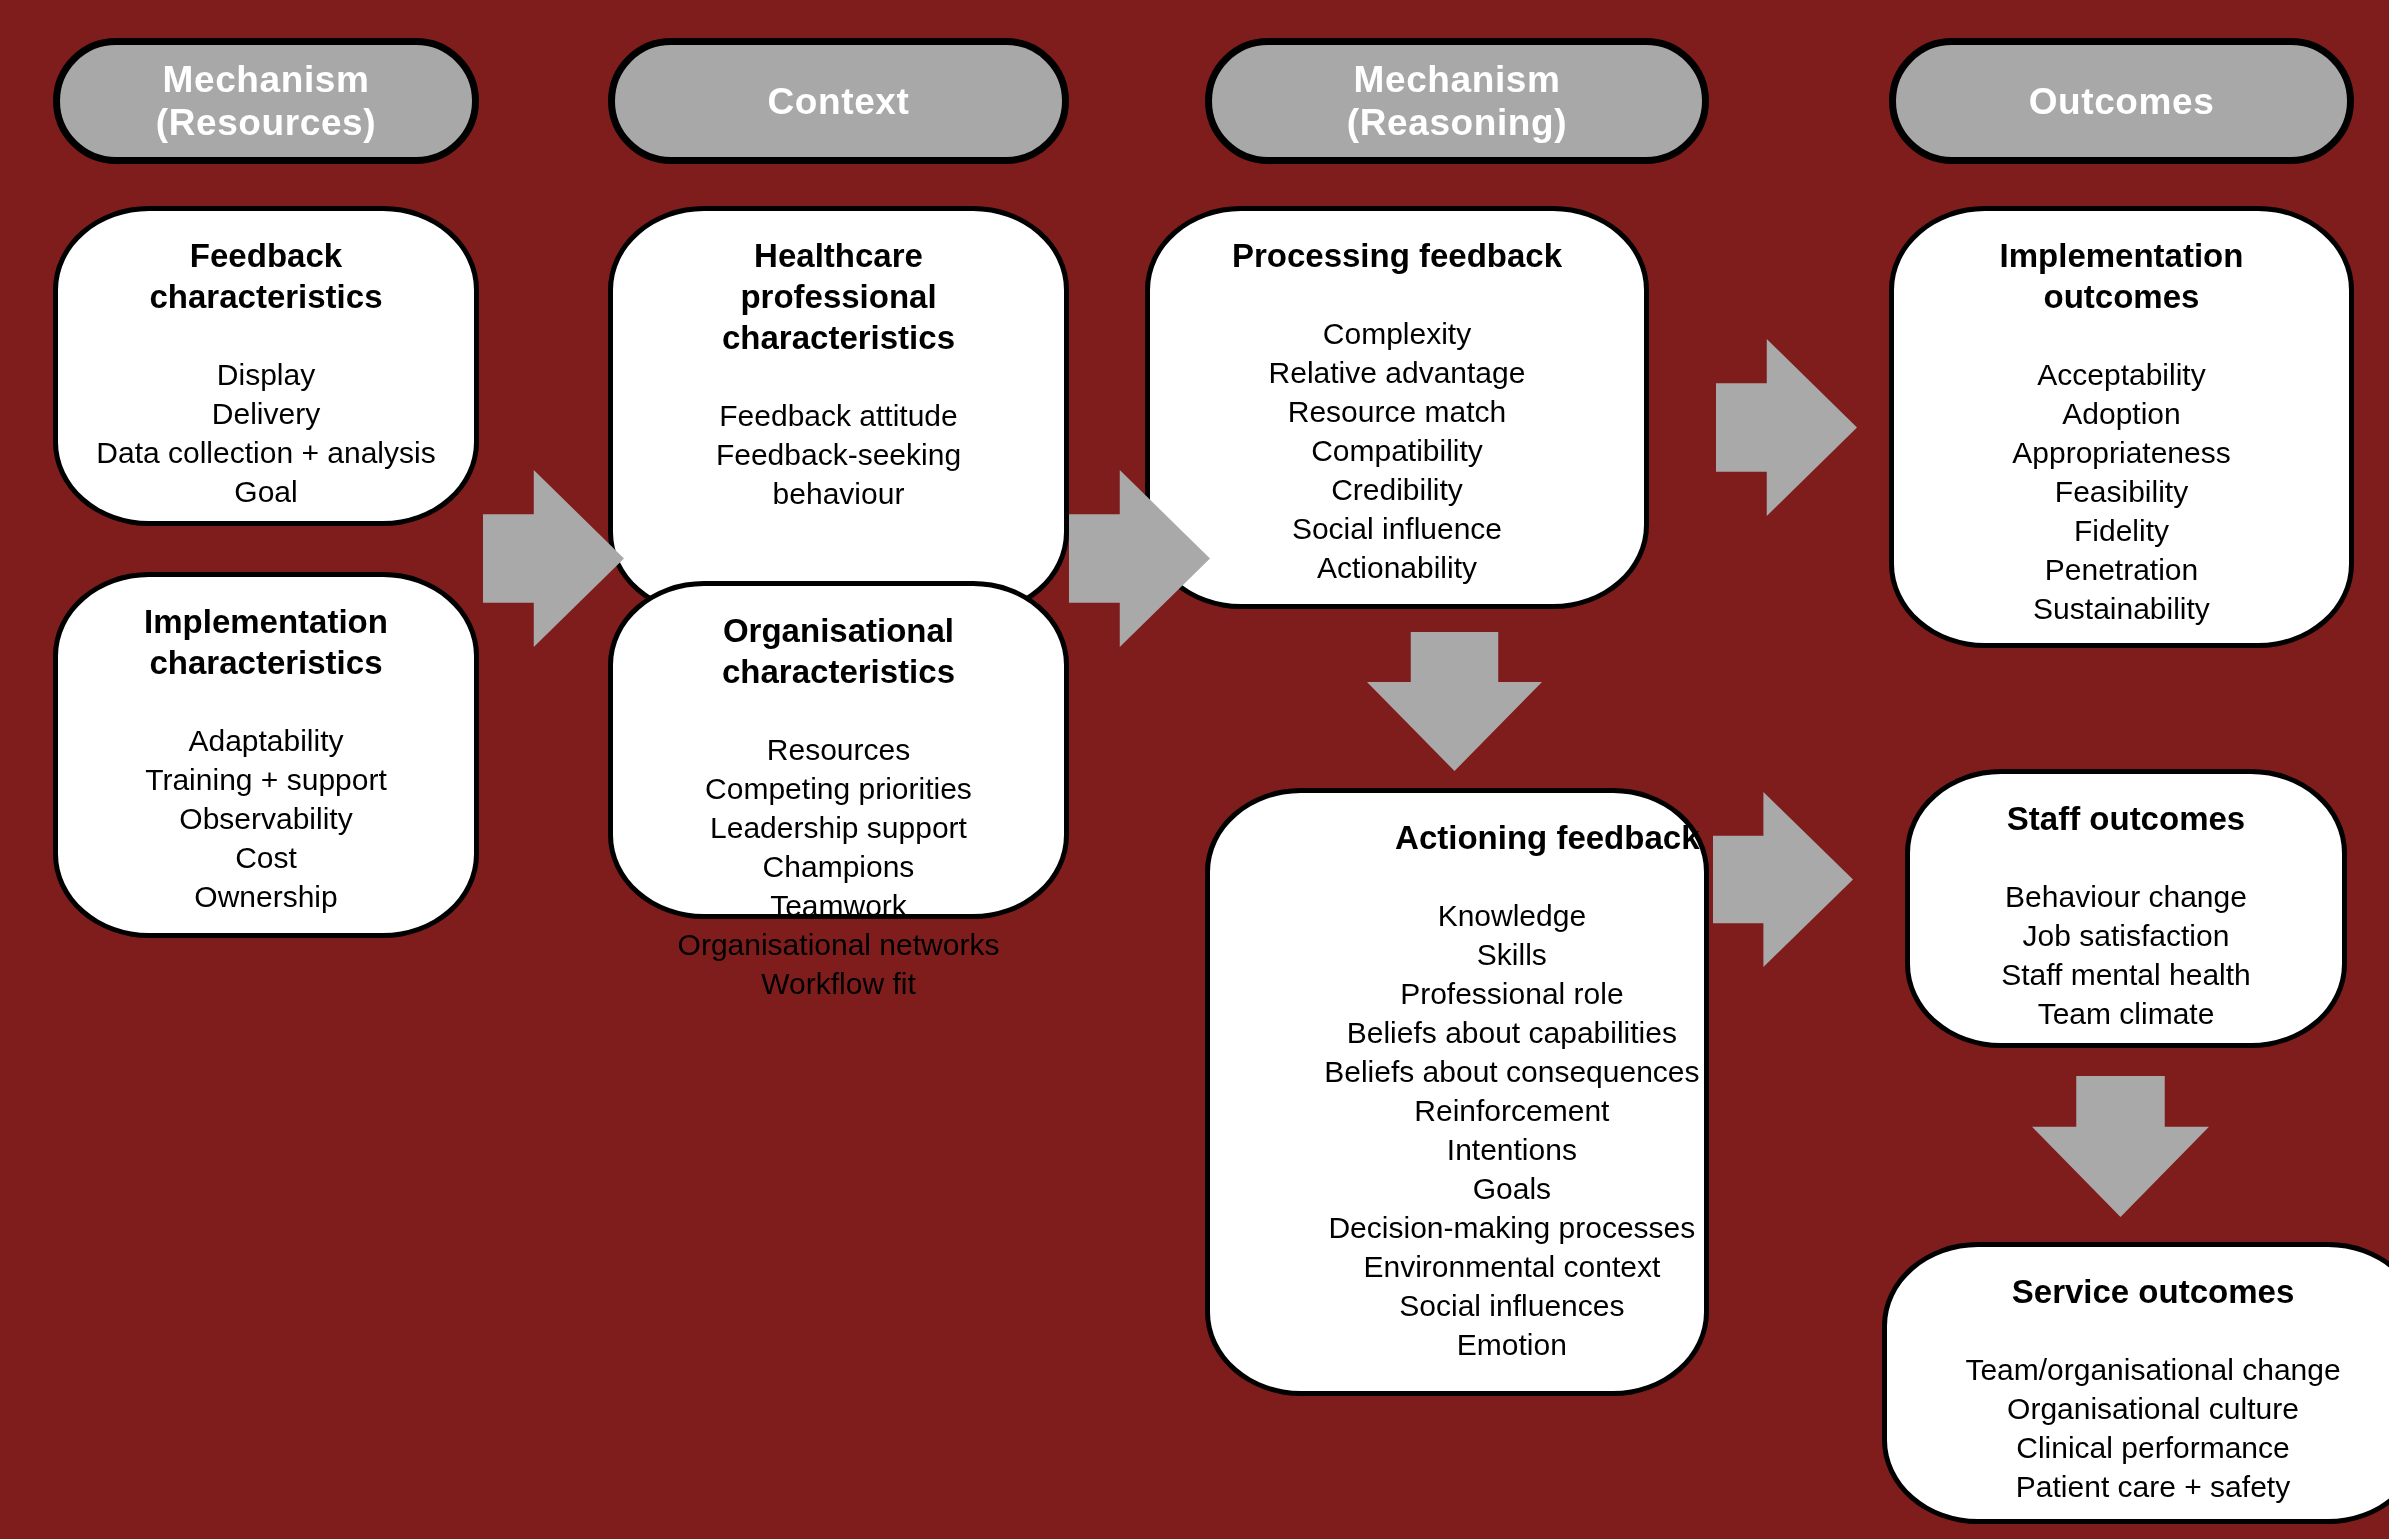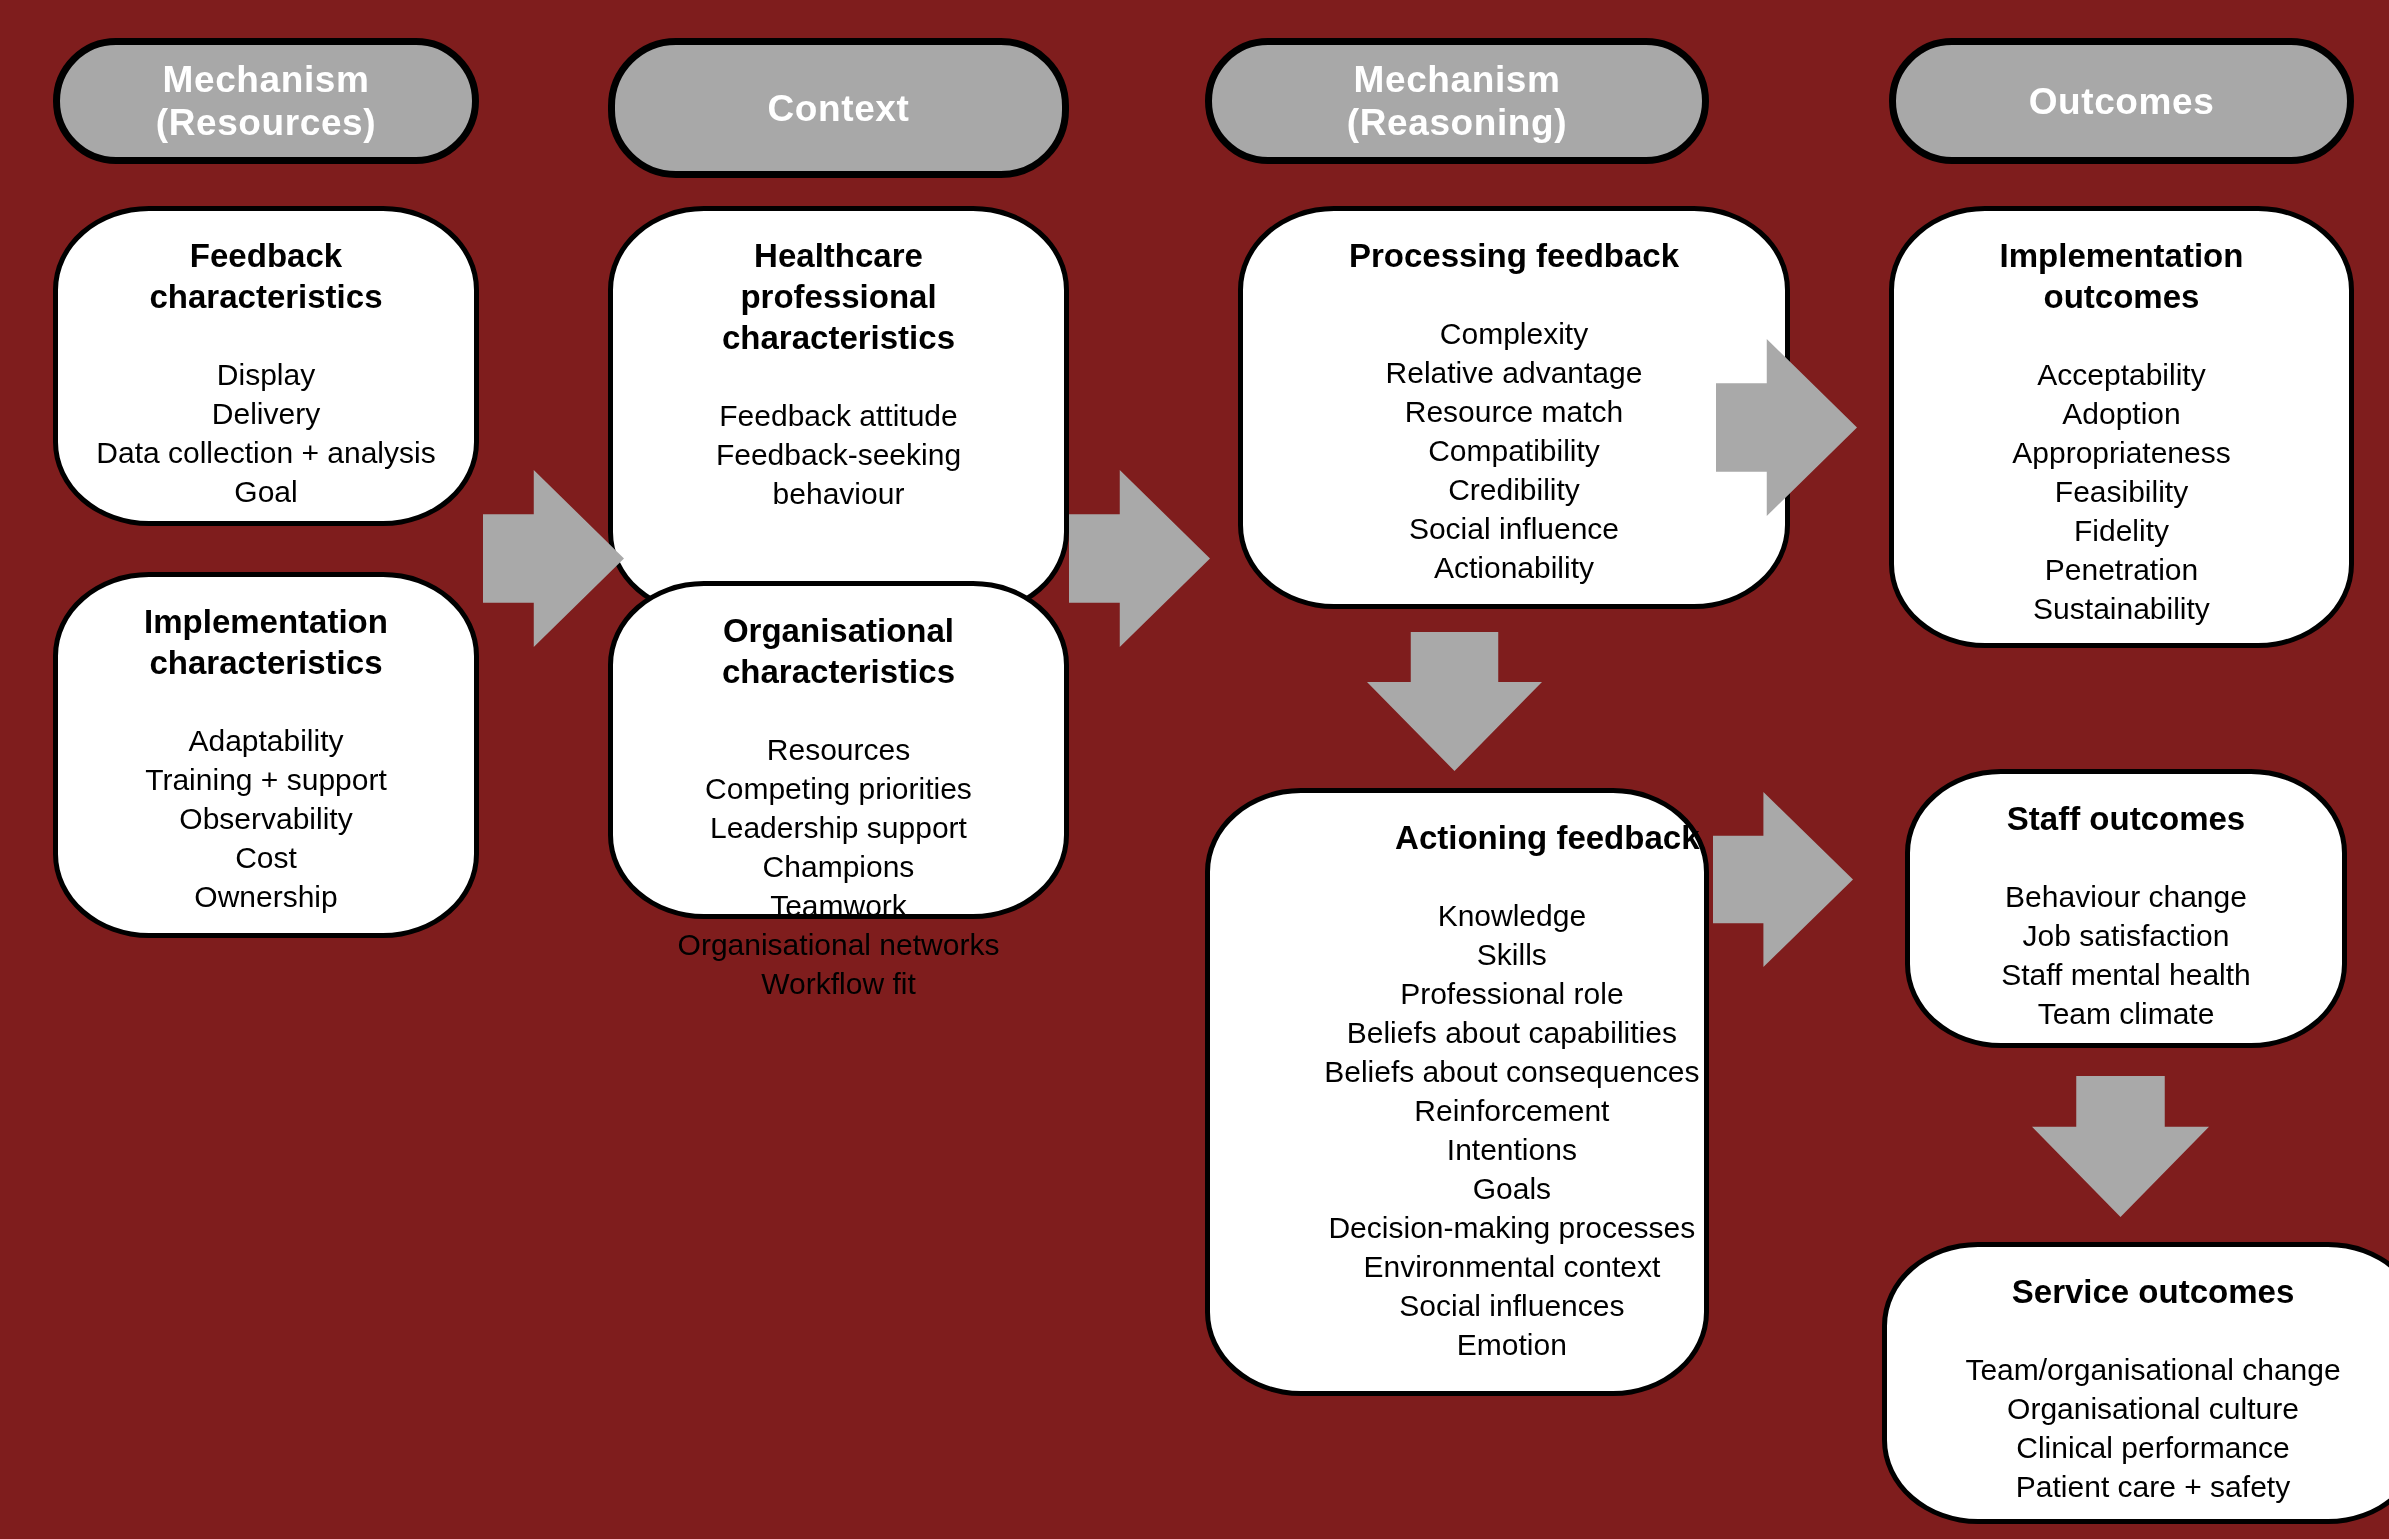--- a/index.html
+++ b/index.html
@@ -80,21 +80,21 @@
 </head>
 <body>
 
 <div id="stage">
 
   <div class="capsule" style="left:53px; top:38px; width:426px; height:126px;">
     <div class="capsule-label">Mechanism
 (Resources)</div>
   </div>
 
-  <div class="capsule" style="left:608px; top:38px; width:461px; height:140px;">
+  <div class="capsule" style="left:608px; top:38px; width:461px; height:126px;">
     <div class="capsule-label">Context</div>
   </div>
 
   <div class="capsule" style="left:1205px; top:38px; width:504px; height:126px;">
     <div class="capsule-label">Mechanism
 (Reasoning)</div>
   </div>
 
   <div class="capsule" style="left:1889px; top:38px; width:465px; height:126px;">
     <div class="capsule-label">Outcomes</div>
@@ -141,21 +141,21 @@
         <div class="box-item">Resources</div>
         <div class="box-item">Competing priorities</div>
         <div class="box-item">Leadership support</div>
         <div class="box-item">Champions</div>
         <div class="box-item">Teamwork</div>
         <div class="box-item">Organisational networks</div>
         <div class="box-item">Workflow fit</div>
       </div>
   </div>
 
-  <div class="box" style="left:1238px; top:206px; width:552px; height:403px;">
+  <div class="box" style="left:1145px; top:206px; width:504px; height:403px;">
     <div class="box-title">Processing feedback</div>
     <div class="box-items">
         <div class="box-item">Complexity</div>
         <div class="box-item">Relative advantage</div>
         <div class="box-item">Resource match</div>
         <div class="box-item">Compatibility</div>
         <div class="box-item">Credibility</div>
         <div class="box-item">Social influence</div>
         <div class="box-item">Actionability</div>
       </div>

